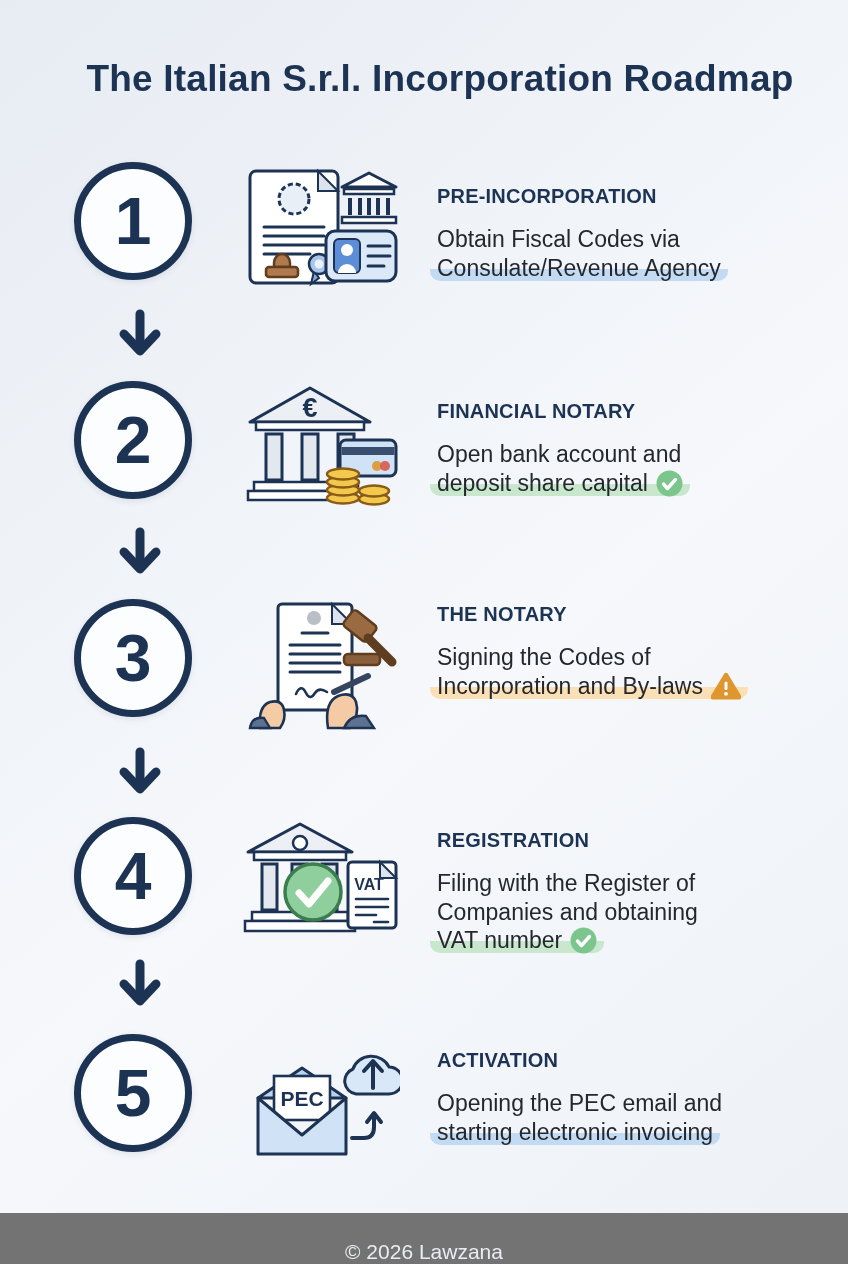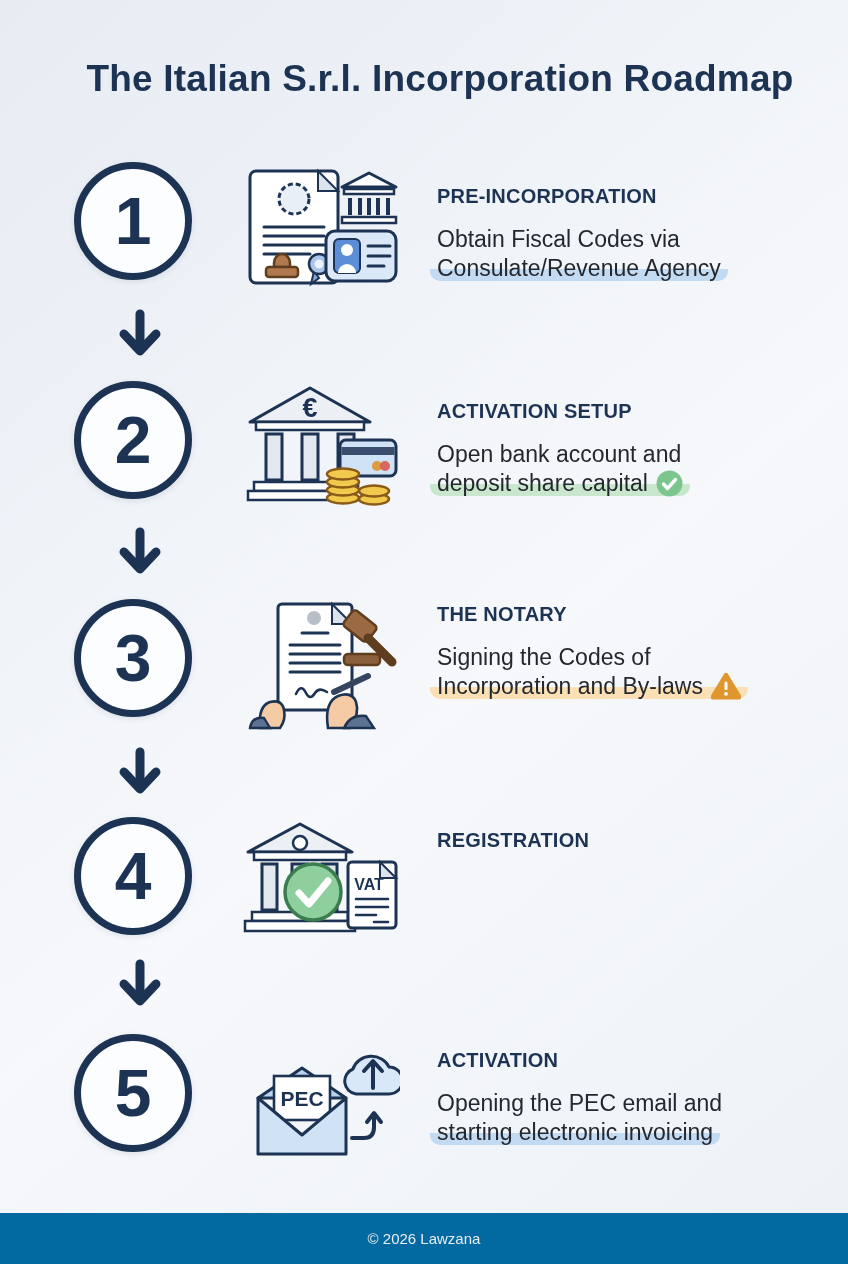--- a/index.html
+++ b/index.html
@@ -34,22 +34,22 @@
     line-height:32px; margin:0 0 13px 0; letter-spacing:0.2px;
   }
   .step-body { font-size:23px; color:#24282e; line-height:28.5px; }
   .hl { border-radius:10px; padding:0 7px; margin:4px -7px; }
   .hl-blue   { background:linear-gradient(transparent 54%, #c3daf3 54%); }
   .hl-green  { background:linear-gradient(transparent 54%, #c8e7cd 54%); }
   .hl-orange { background:linear-gradient(transparent 54%, #fbe0b5 54%);text-align:right; }
   .status-icon { vertical-align:-6px; margin-left:8px; }
   .footer-bar {
     position:absolute; left:0; bottom:0; width:848px; height:51px;
-    background:#0369a1; color:#e9edf3; font-size:15px;
-    display:flex; align-items:center; justify-content:center;
+    background:#737373; color:#e9edf3; font-size:21px;
+    display:flex; align-items:flex-end; justify-content:center;
   }
 </style>
 </head>
 <body>
 
 <div class="page-title">The Italian S.r.l. Incorporation Roadmap</div>
 
 <div class="step-circle c1">
   <span>1</span>
 </div>
@@ -131,21 +131,21 @@
       <ellipse cx="103" cy="116" rx="16" ry="5.5" fill="#f2c94c" stroke="#8a5a17" stroke-width="2.5"></ellipse>
       <ellipse cx="103" cy="108" rx="16" ry="5.5" fill="#f2c94c" stroke="#8a5a17" stroke-width="2.5"></ellipse>
       <ellipse cx="103" cy="100" rx="16" ry="5.5" fill="#f2c94c" stroke="#8a5a17" stroke-width="2.5"></ellipse>
       <ellipse cx="103" cy="92" rx="16" ry="5.5" fill="#f2c94c" stroke="#8a5a17" stroke-width="2.5"></ellipse>
       <ellipse cx="134" cy="117" rx="15" ry="5.5" fill="#f2c94c" stroke="#8a5a17" stroke-width="2.5"></ellipse>
       <ellipse cx="134" cy="109" rx="15" ry="5.5" fill="#f2c94c" stroke="#8a5a17" stroke-width="2.5"></ellipse>
     </g>
   </svg>
 </div>
 <div class="text-block t2">
-  <div class="step-heading">ACTIVATION SETUP</div>
+  <div class="step-heading">FINANCIAL NOTARY</div>
   <div class="step-body">
     <div>Open bank account and</div>
     <div><span class="hl hl-green"><span>deposit share capital</span><svg class="status-icon" width="27" height="27" viewBox="0 0 27 27">
             <circle cx="13.5" cy="13.5" r="13" fill="#7cc68e"></circle>
             <path d="M7.5,14 l4,4.5 L19.5,9.5" fill="none" stroke="#ffffff" stroke-width="3.4" stroke-linecap="round" stroke-linejoin="round"></path>
           </svg></span></div>
   </div>
 </div>
 <svg class="flow-arrow a2" viewBox="0 0 56 54">
   <line x1="28" y1="5" x2="28" y2="39" stroke="#1d3354" stroke-width="9" stroke-linecap="round"></line>
@@ -227,20 +227,28 @@
       <text x="129" y="72" text-anchor="middle" font-size="16" font-weight="bold" fill="#1d3354">VAT</text>
       <line x1="116" y1="81" x2="148" y2="81" stroke="#1d3354" stroke-width="2.6" stroke-linecap="round"></line>
       <line x1="116" y1="89" x2="148" y2="89" stroke="#1d3354" stroke-width="2.6" stroke-linecap="round"></line>
       <line x1="116" y1="97" x2="136" y2="97" stroke="#1d3354" stroke-width="2.6" stroke-linecap="round"></line>
       <line x1="134" y1="104" x2="148" y2="104" stroke="#1d3354" stroke-width="2.6" stroke-linecap="round"></line>
     </g>
   </svg>
 </div>
 <div class="text-block t4">
   <div class="step-heading">REGISTRATION</div>
+  <div class="step-body">
+    <div>Filing with the Register of</div>
+    <div>Companies and obtaining</div>
+    <div><span class="hl hl-green"><span>VAT number</span><svg class="status-icon" width="27" height="27" viewBox="0 0 27 27">
+            <circle cx="13.5" cy="13.5" r="13" fill="#7cc68e"></circle>
+            <path d="M7.5,14 l4,4.5 L19.5,9.5" fill="none" stroke="#ffffff" stroke-width="3.4" stroke-linecap="round" stroke-linejoin="round"></path>
+          </svg></span></div>
+  </div>
 </div>
 <svg class="flow-arrow a4" viewBox="0 0 56 54">
   <line x1="28" y1="5" x2="28" y2="39" stroke="#1d3354" stroke-width="9" stroke-linecap="round"></line>
   <path d="M12,25 L28,42 L44,25" fill="none" stroke="#1d3354" stroke-width="9" stroke-linecap="round" stroke-linejoin="round"></path>
 </svg>
 
 <div class="step-circle c5">
   <span>5</span>
 </div>
 <div class="icon-box i5">

